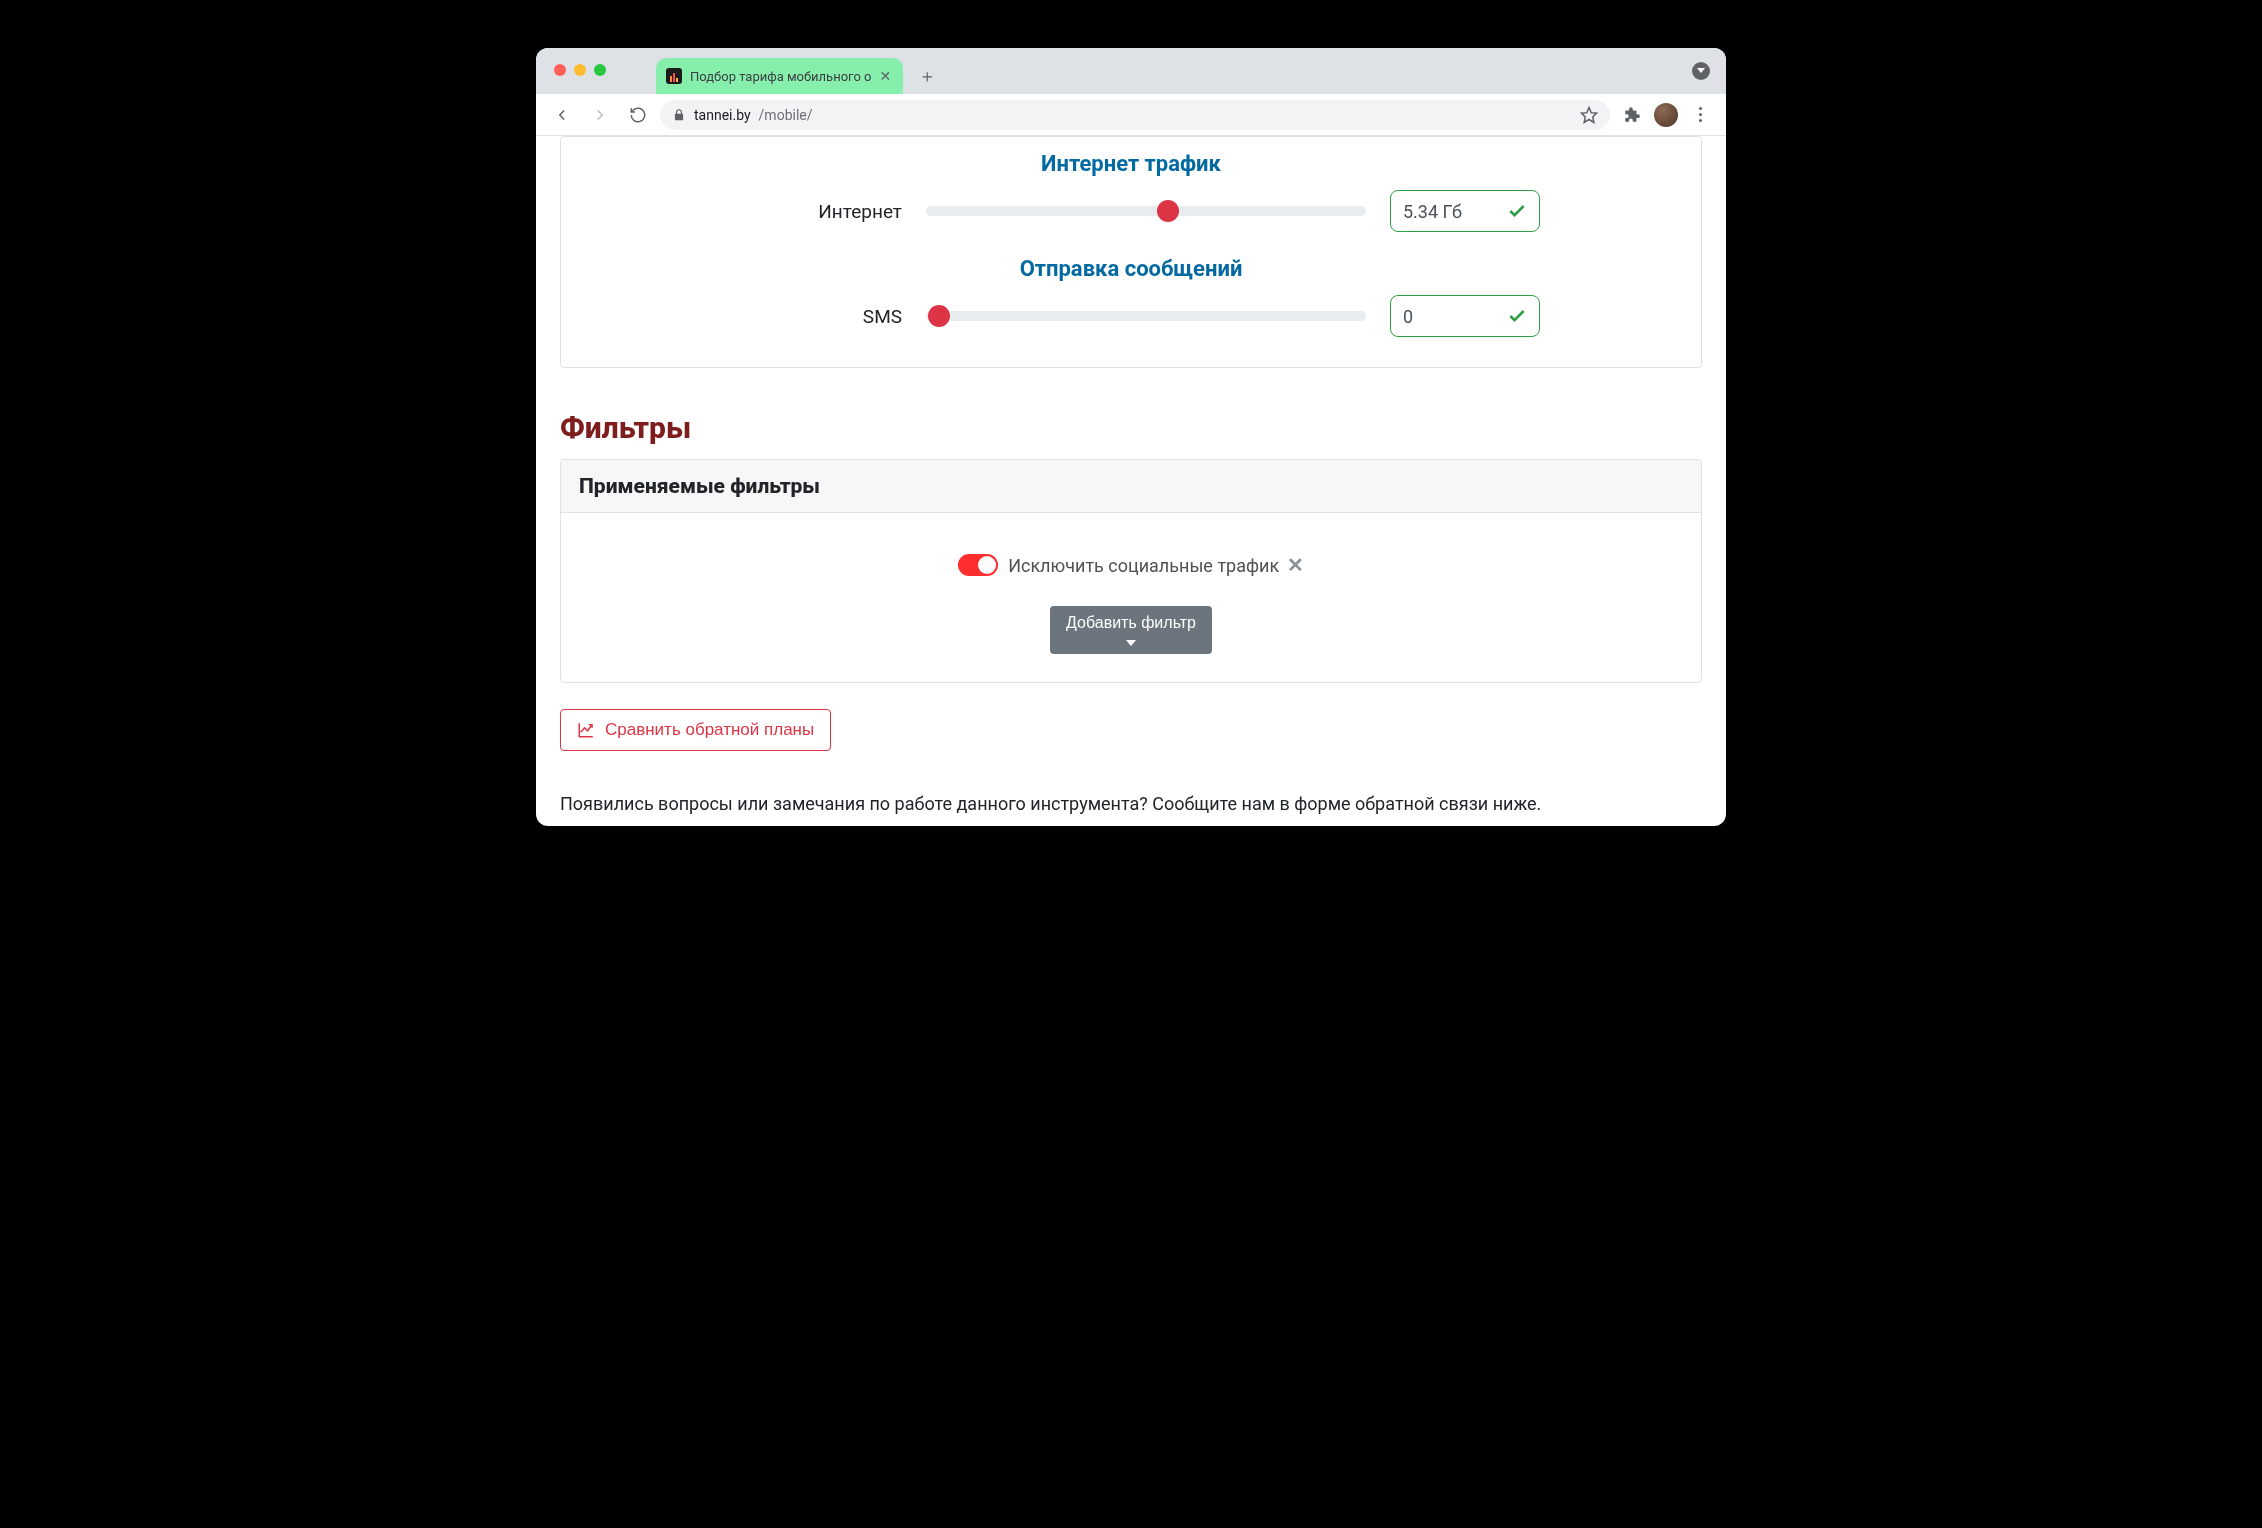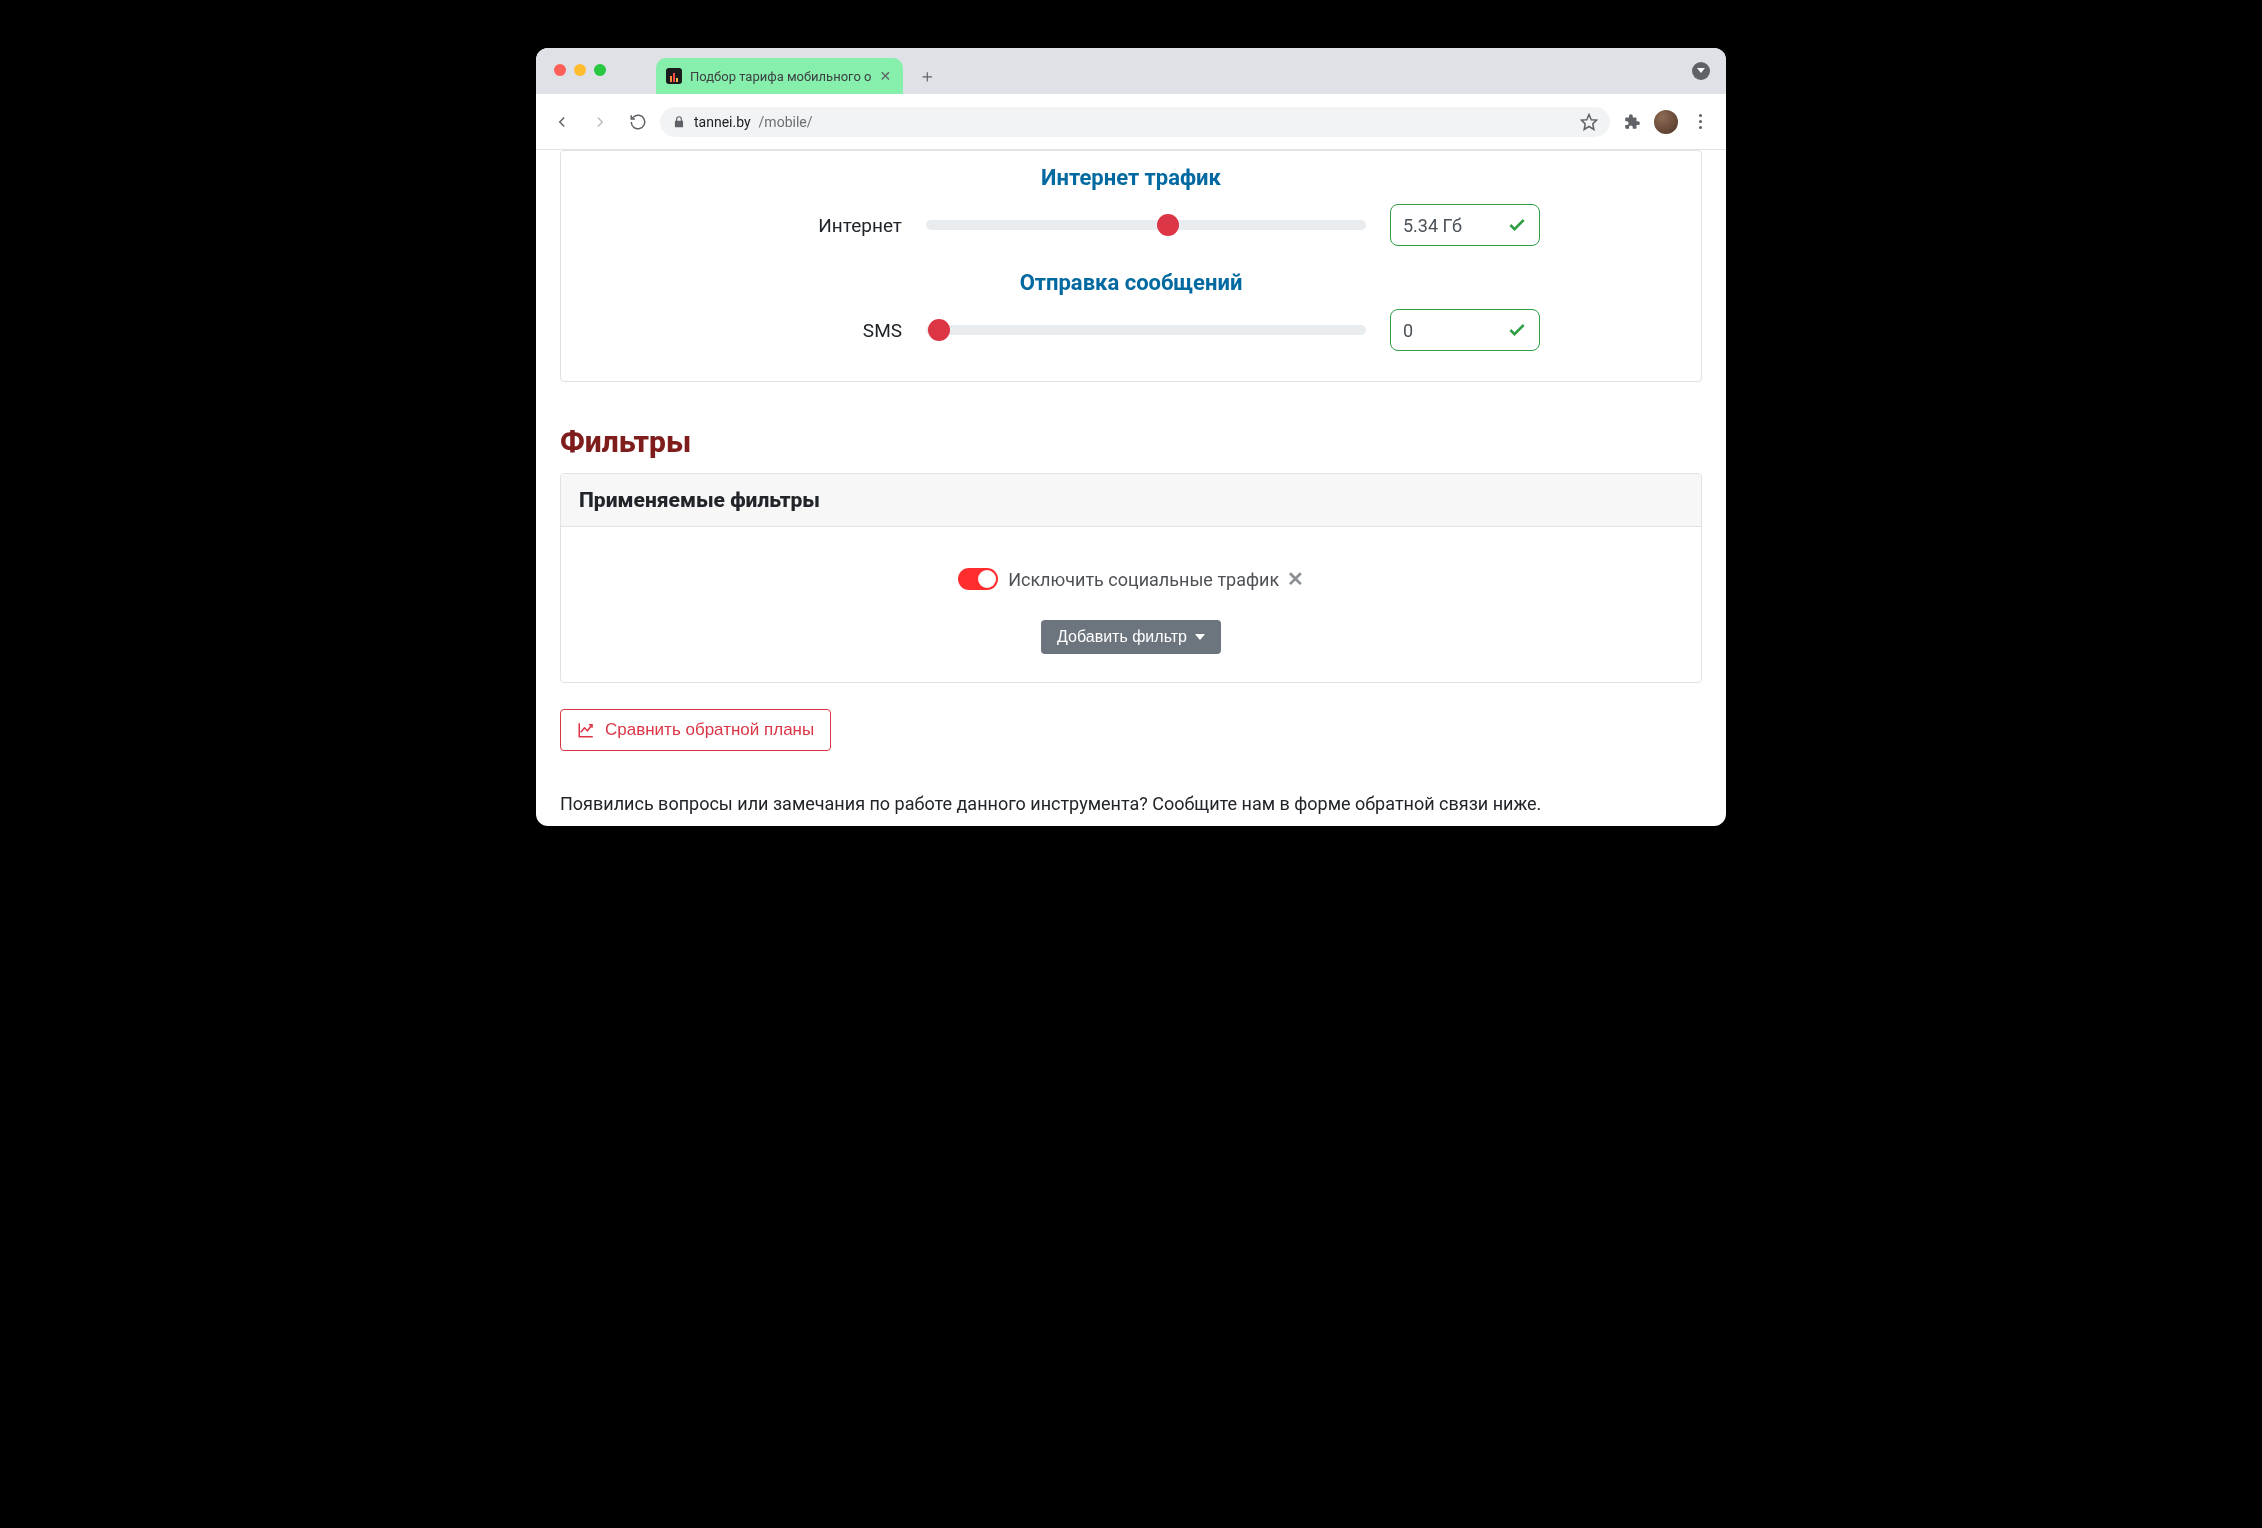--- a/index.html
+++ b/index.html
@@ -77,21 +77,21 @@
   .chrome-menu{
     position:absolute;right:16px;top:14px;
     width:18px;height:18px;border-radius:50%;
     background:#5f6368;
     display:flex;align-items:center;justify-content:center;
   }
   .chrome-menu svg{width:10px;height:10px;}
 
   
   .toolbar {
-    height: 56px;
+    height: 42px;
     background:#fff;
     border-bottom:1px solid #e3e3e3;
     display:flex;align-items:center;
     padding:0 10px;gap:6px;
   }
   .tb-btn{
     width:32px;height:32px;border-radius:50%;
     display:flex;align-items:center;justify-content:center;
     color:#5f6368;
   }
@@ -169,21 +169,21 @@
     width:40px;height:22px;border-radius:11px;background:#ff2d2d;position:relative;
   }
   .switch::after{
     content:"";position:absolute;right:2px;top:2px;width:18px;height:18px;border-radius:50%;
     background:#fff;
   }
   .chip-remove{color:#8c8f93;font-weight:700;font-size:20px;margin-left:-2px;}
   .add-filter{
     margin-top:26px;display:inline-flex;align-items:center;gap:8px;
     background:#6c757d;color:#fff;border:none;border-radius:4px;
-    padding:8px 16px;font-size:16px;
+    padding:8px 16px;font-size:16px;flex-direction:column;
   }
   .caret-down{
     width:0;height:0;border-left:5px solid transparent;border-right:5px solid transparent;border-top:6px solid #fff;
   }
 
   .compare-btn{
     margin-top:26px;display:inline-flex;align-items:center;gap:10px;
     border:1px solid #dc3545;color:#dc3545;background:#fff;border-radius:4px;
     padding:10px 16px;font-size:17px;
   }

